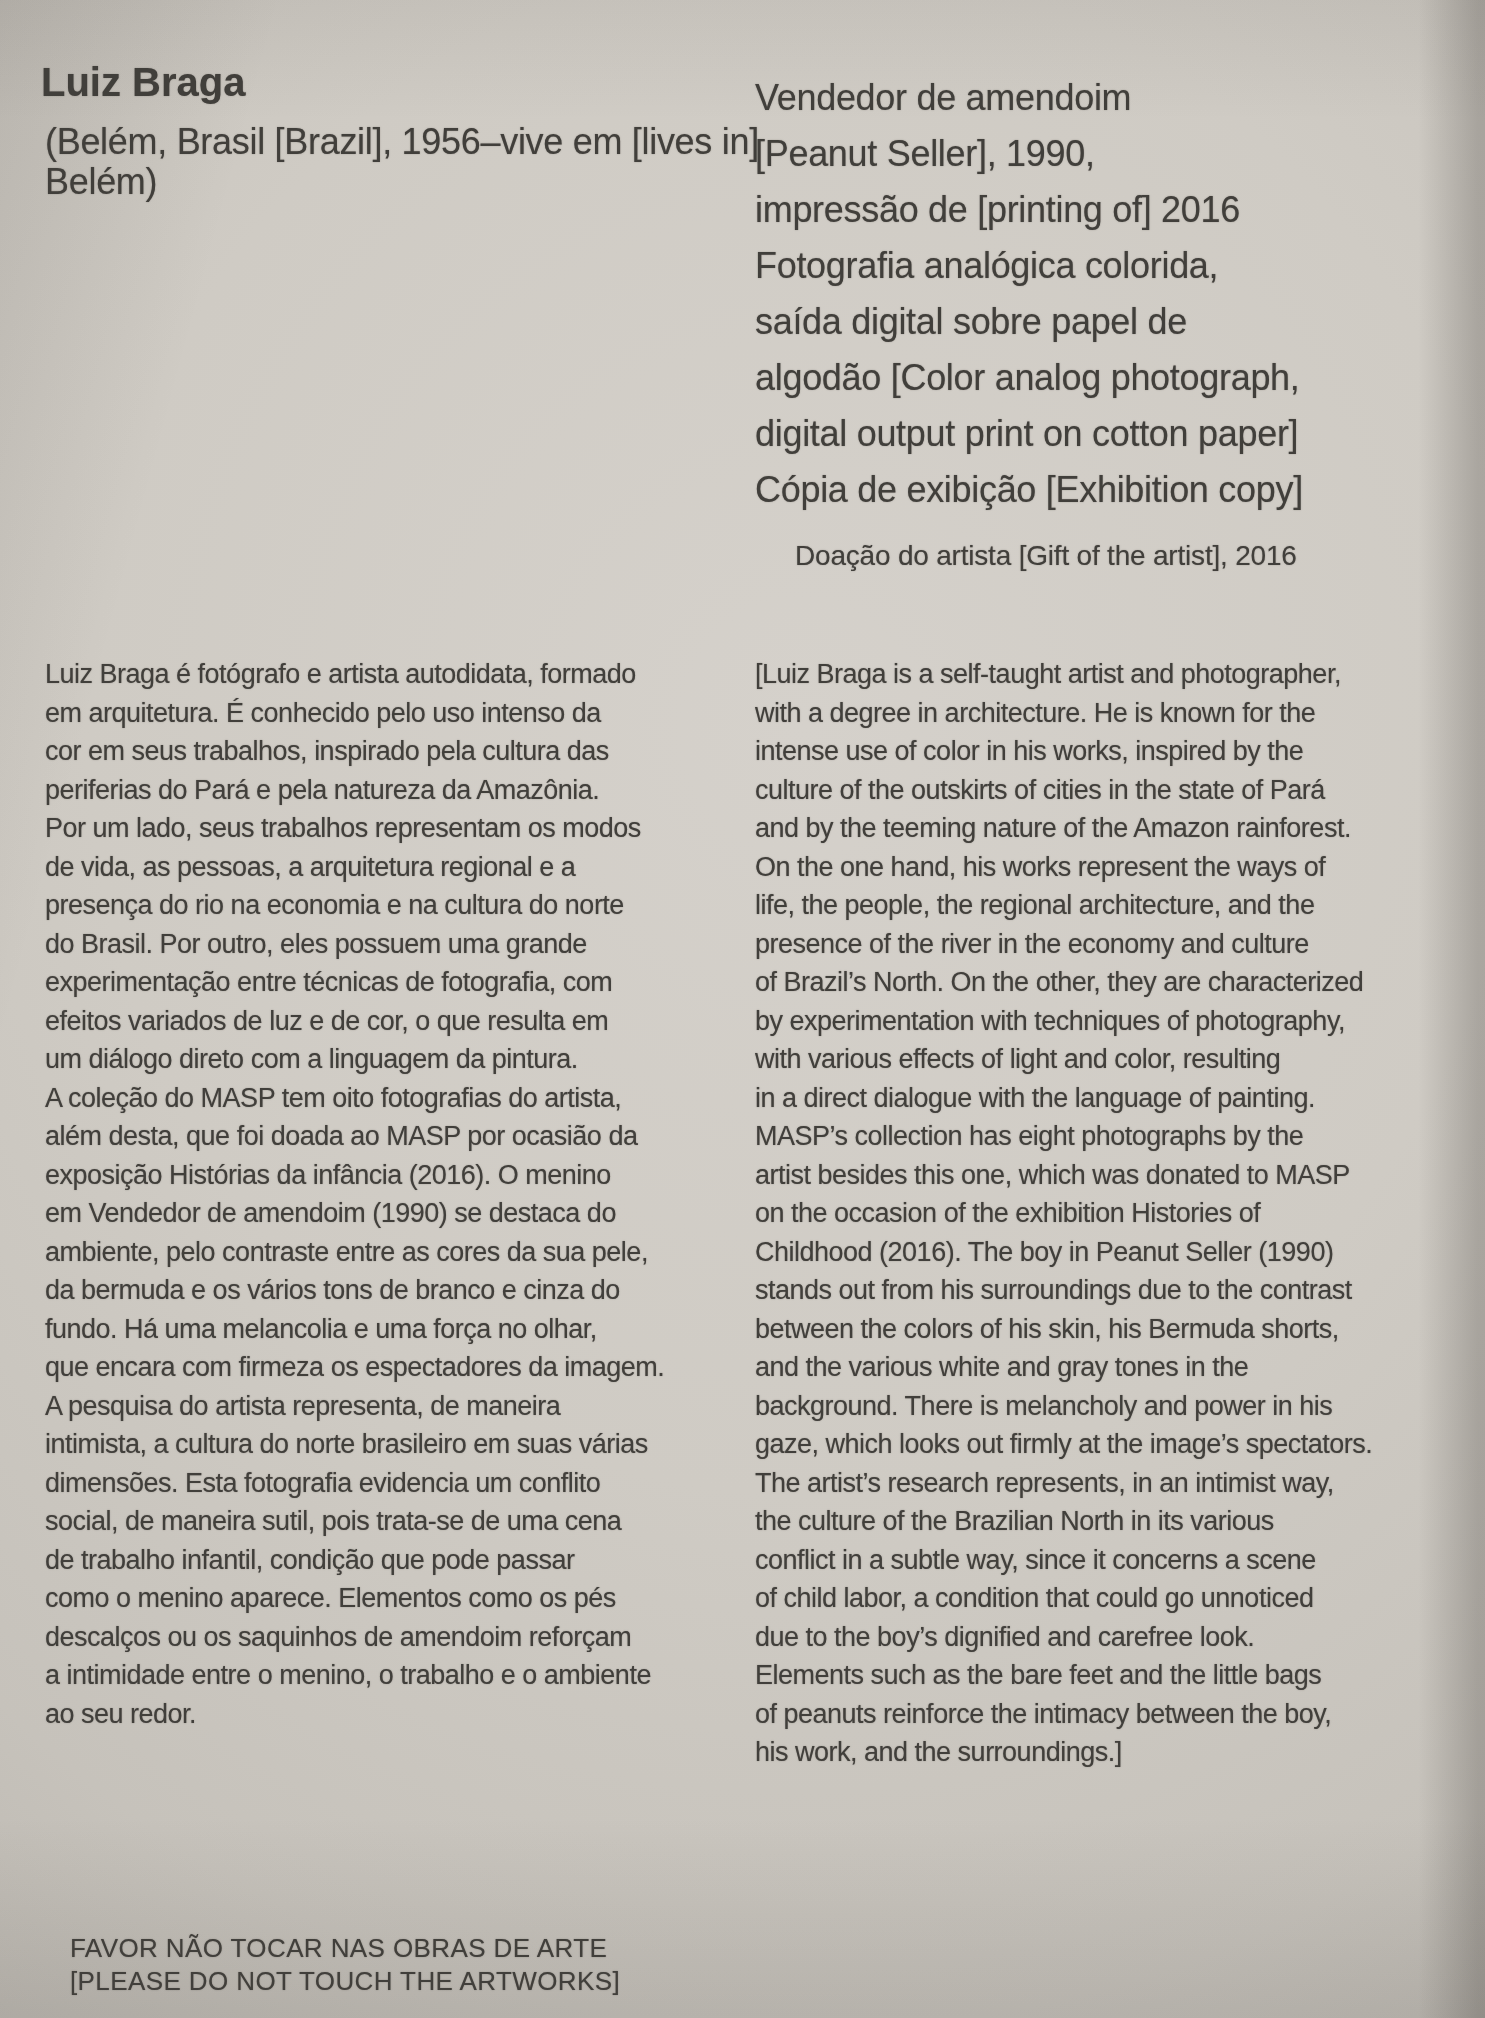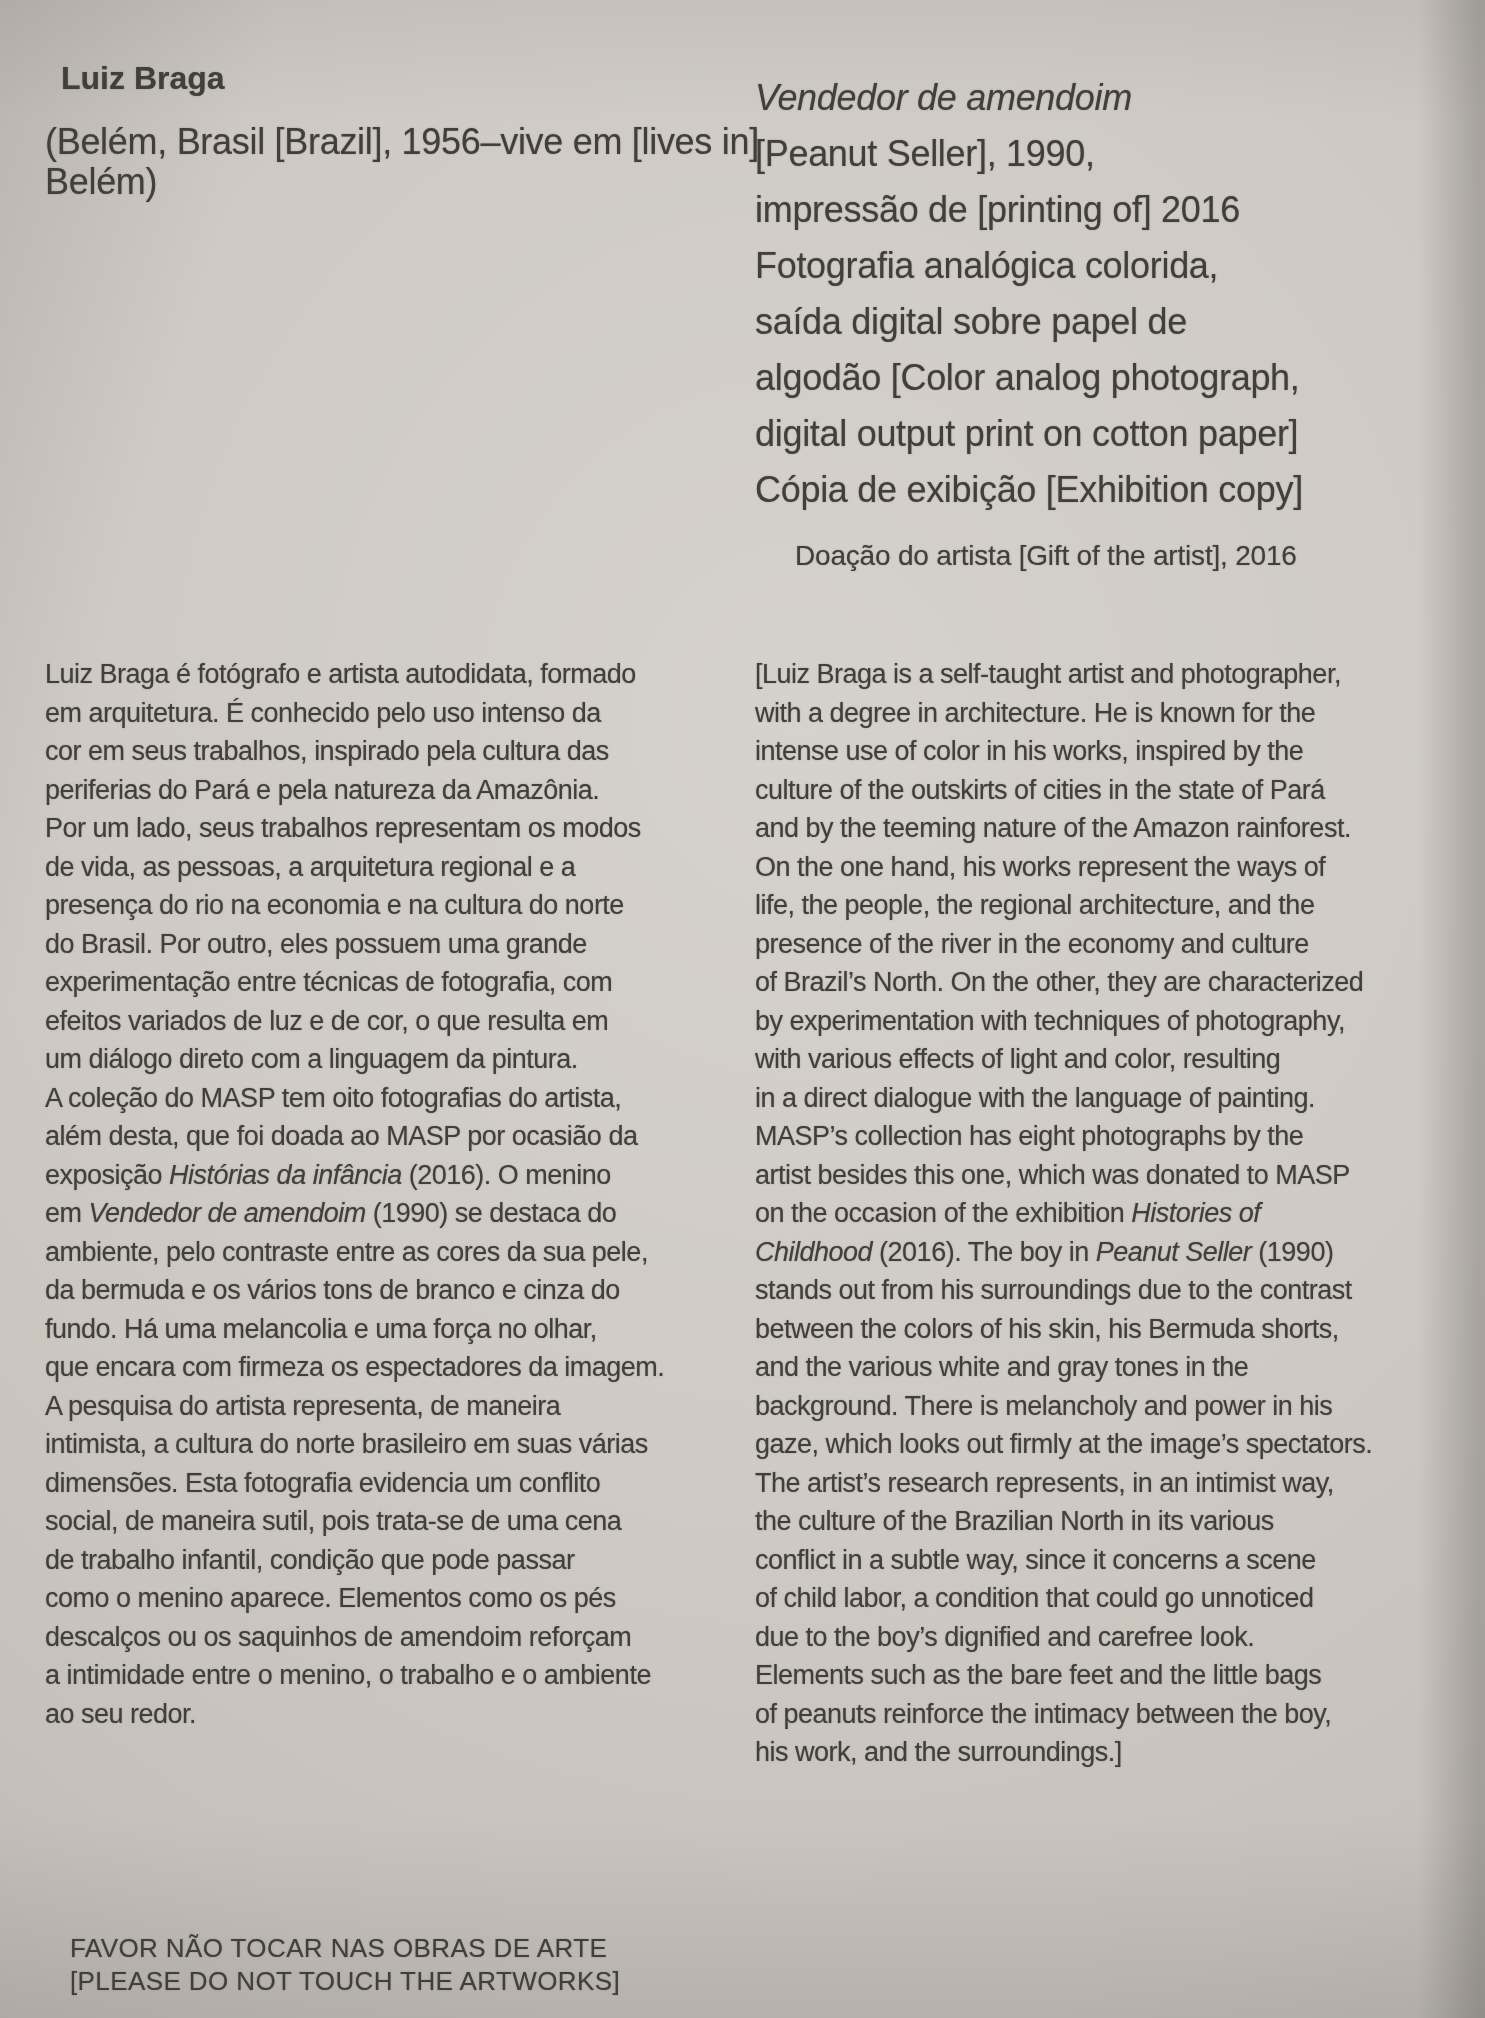--- a/index.html
+++ b/index.html
@@ -17,22 +17,22 @@
   .photo{
     position:absolute;inset:0;
     background:
       linear-gradient(to right, rgba(40,36,32,0) 95.5%, rgba(40,36,32,0.22) 99.5%),
       linear-gradient(to bottom, rgba(40,36,32,0.06) 0%, rgba(40,36,32,0) 6%, rgba(40,36,32,0) 90%, rgba(40,36,32,0.10) 100%),
       linear-gradient(105deg, rgba(40,36,32,0.10) 0%, rgba(40,36,32,0) 14%),
       radial-gradient(120% 95% at 54% 36%, #d5d1cb 0%, #cfcbc4 40%, #c6c2bb 68%, #b1ada6 100%);
   }
   .txt{ text-shadow:0 0 1.3px rgba(74,70,64,0.55); }
   .artist-name{
-    position:absolute;left:61px;top:60px;
-    font-size:32px;font-weight:bold;letter-spacing:0px;
+    position:absolute;left:41px;top:60px;
+    font-size:40px;font-weight:bold;letter-spacing:0px;
   }
   .artist-bio{
     position:absolute;left:45px;top:122px;
     font-size:36px;line-height:40px;letter-spacing:-0.3px;
     white-space:pre-line;
   }
   .title-block{
     position:absolute;left:755px;top:70px;
     font-size:36px;line-height:56px;letter-spacing:-0.3px;
     width:720px;
@@ -40,21 +40,21 @@
   .credit{
     position:absolute;left:755px;top:540px;
     font-size:28px;letter-spacing:-0.2px;margin-left:40px;
   }
   .para{
     position:absolute;top:655px;
     font-size:27px;line-height:38.5px;letter-spacing:-0.5px;
   }
   .para-pt{ left:45px;  width:705px; }
   .para-en{ left:755px; width:730px; }
-  .it{ font-style:italic; }
+  .it{ }
   .notice{
     position:absolute;left:70px;top:1932px;
     font-size:26px;line-height:33px;letter-spacing:0.4px;
   }
 </style>
 </head>
 <body>
 
 <div class="photo"></div>
 

